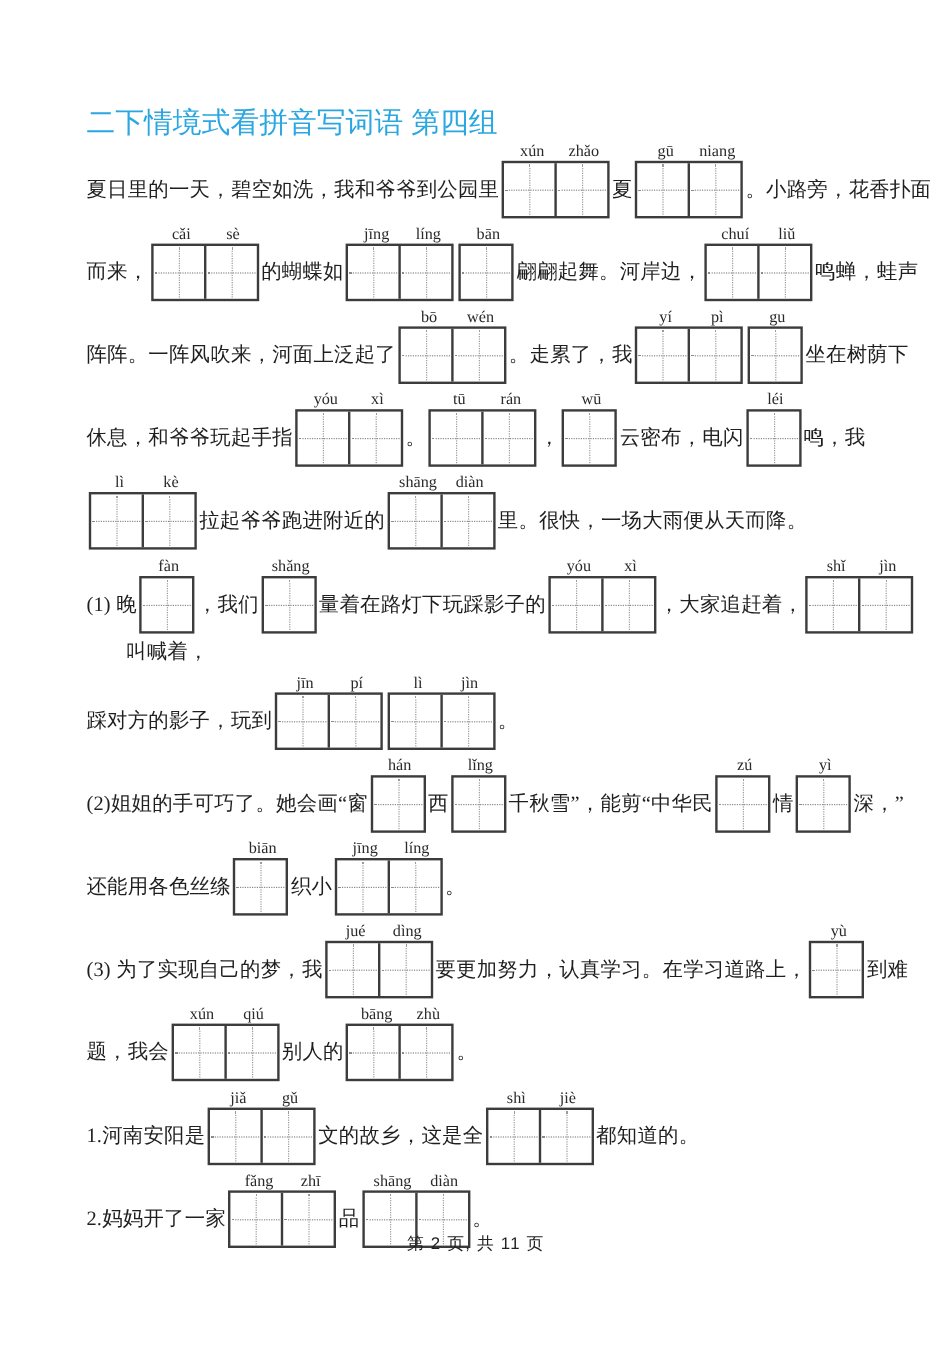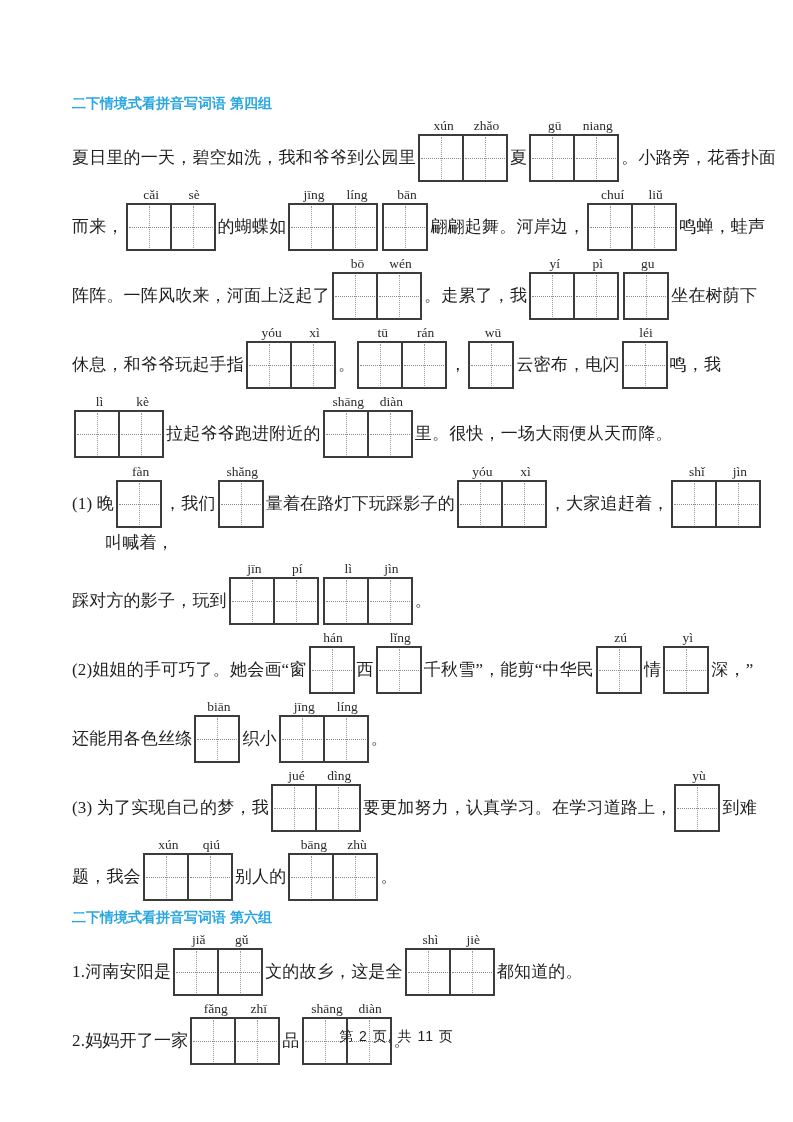--- a/index.html
+++ b/index.html
@@ -10,21 +10,21 @@
   }
   .page {
     position: absolute; inset: 0;
     padding: 92px 16px 0 72px;
     box-sizing: border-box;
   }
   .section { margin: 0; }
   .section + .section { margin-top: 5px; }
   .section-title {
     font-family: "Liberation Sans", "DejaVu Sans", sans-serif;
-    font-weight: bold; font-size: 14px; line-height: 22px;
+    font-weight: normal; font-size: 24px; line-height: 22px;
     color: var(--accent, #2aa7e1);
     margin: 0 0 3px 0;
   }
   .line {
     display: flex; align-items: flex-end; white-space: pre;
     margin: 0 0 4px 0;
   }
   .line .txt {
     font-size: 17px; line-height: 21px; padding-bottom: 14px;
     letter-spacing: 0.2px;
@@ -73,19 +73,18 @@
       <section class="section">
         <div class="line"><span class="txt">(1) 晚</span><span class="wgroup"><span class="prow"><span class="pinyin">fàn</span></span><span class="cells"><span class="cell"></span></span></span><span class="txt">，我们</span><span class="wgroup"><span class="prow"><span class="pinyin">shǎng</span></span><span class="cells"><span class="cell"></span></span></span><span class="txt">量着在路灯下玩踩影子的</span><span class="wgroup"><span class="prow"><span class="pinyin">yóu</span><span class="pinyin">xì</span></span><span class="cells"><span class="cell"></span><span class="cell"></span></span></span><span class="txt">，大家追赶着，</span><span class="wgroup"><span class="prow"><span class="pinyin">shǐ</span><span class="pinyin">jìn</span></span><span class="cells"><span class="cell"></span><span class="cell"></span></span></span></div>
         <div class="line plain"><span class="txt">叫喊着，</span></div>
         <div class="line"><span class="txt">踩对方的影子，玩到</span><span class="wgroup"><span class="prow"><span class="pinyin">jīn</span><span class="pinyin">pí</span></span><span class="cells"><span class="cell"></span><span class="cell"></span></span></span><span class="wgroup"><span class="prow"><span class="pinyin">lì</span><span class="pinyin">jìn</span></span><span class="cells"><span class="cell"></span><span class="cell"></span></span></span><span class="txt">。</span></div>
         <div class="line"><span class="txt">(2)姐姐的手可巧了。她会画“窗</span><span class="wgroup"><span class="prow"><span class="pinyin">hán</span></span><span class="cells"><span class="cell"></span></span></span><span class="txt">西</span><span class="wgroup"><span class="prow"><span class="pinyin">lǐng</span></span><span class="cells"><span class="cell"></span></span></span><span class="txt">千秋雪”，能剪“中华民</span><span class="wgroup"><span class="prow"><span class="pinyin">zú</span></span><span class="cells"><span class="cell"></span></span></span><span class="txt">情</span><span class="wgroup"><span class="prow"><span class="pinyin">yì</span></span><span class="cells"><span class="cell"></span></span></span><span class="txt">深，”</span></div>
         <div class="line"><span class="txt">还能用各色丝绦</span><span class="wgroup"><span class="prow"><span class="pinyin">biān</span></span><span class="cells"><span class="cell"></span></span></span><span class="txt">织小</span><span class="wgroup"><span class="prow"><span class="pinyin">jīng</span><span class="pinyin">líng</span></span><span class="cells"><span class="cell"></span><span class="cell"></span></span></span><span class="txt">。</span></div>
         <div class="line"><span class="txt">(3) 为了实现自己的梦，我</span><span class="wgroup"><span class="prow"><span class="pinyin">jué</span><span class="pinyin">dìng</span></span><span class="cells"><span class="cell"></span><span class="cell"></span></span></span><span class="txt">要更加努力，认真学习。在学习道路上，</span><span class="wgroup"><span class="prow"><span class="pinyin">yù</span></span><span class="cells"><span class="cell"></span></span></span><span class="txt">到难</span></div>
         <div class="line"><span class="txt">题，我会</span><span class="wgroup"><span class="prow"><span class="pinyin">xún</span><span class="pinyin">qiú</span></span><span class="cells"><span class="cell"></span><span class="cell"></span></span></span><span class="txt">别人的</span><span class="wgroup"><span class="prow"><span class="pinyin">bāng</span><span class="pinyin">zhù</span></span><span class="cells"><span class="cell"></span><span class="cell"></span></span></span><span class="txt">。</span></div>
       </section>
       <section class="section">
-        <div class="section-title">二下情境式看拼音写词语 第六组</div>
         <div class="line"><span class="txt">1.河南安阳是</span><span class="wgroup"><span class="prow"><span class="pinyin">jiǎ</span><span class="pinyin">gǔ</span></span><span class="cells"><span class="cell"></span><span class="cell"></span></span></span><span class="txt">文的故乡，这是全</span><span class="wgroup"><span class="prow"><span class="pinyin">shì</span><span class="pinyin">jiè</span></span><span class="cells"><span class="cell"></span><span class="cell"></span></span></span><span class="txt">都知道的。</span></div>
         <div class="line"><span class="txt">2.妈妈开了一家</span><span class="wgroup"><span class="prow"><span class="pinyin">fǎng</span><span class="pinyin">zhī</span></span><span class="cells"><span class="cell"></span><span class="cell"></span></span></span><span class="txt">品</span><span class="wgroup"><span class="prow"><span class="pinyin">shāng</span><span class="pinyin">diàn</span></span><span class="cells"><span class="cell"></span><span class="cell"></span></span></span><span class="txt">。</span></div>
       </section>
     </main>
   <div class="footer">第 2 页, 共 11 页</div>
 </div>
 
 </body></html>

